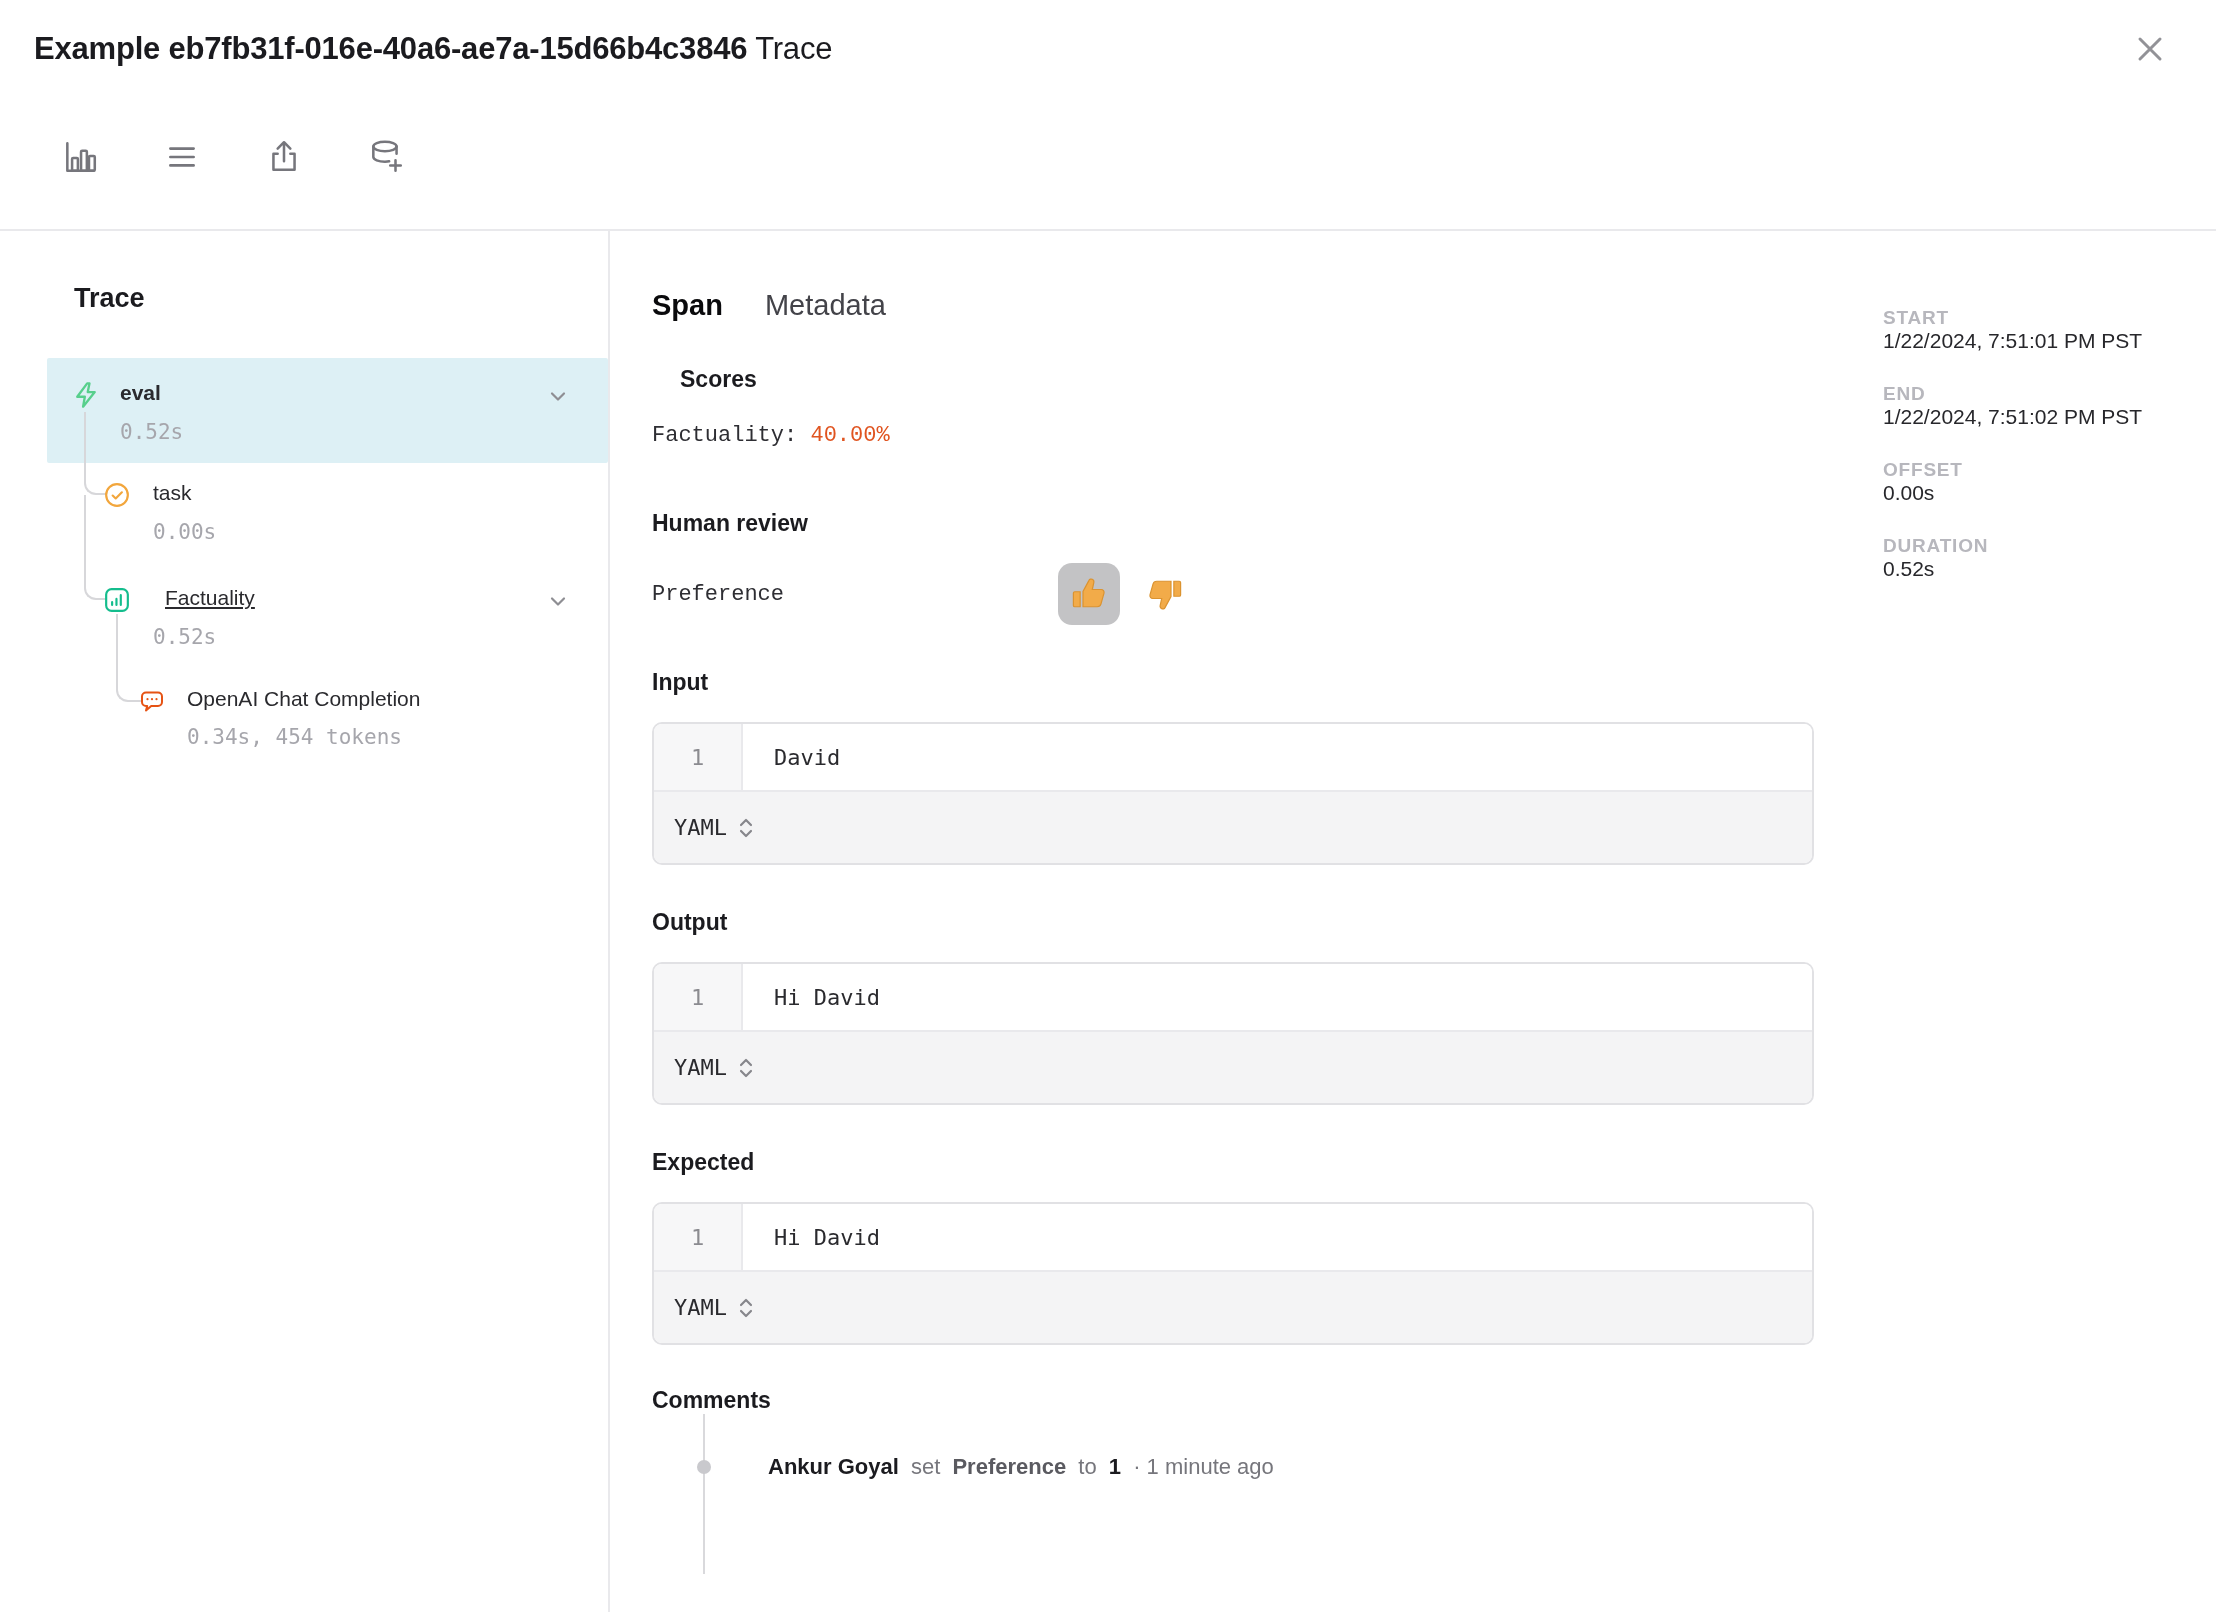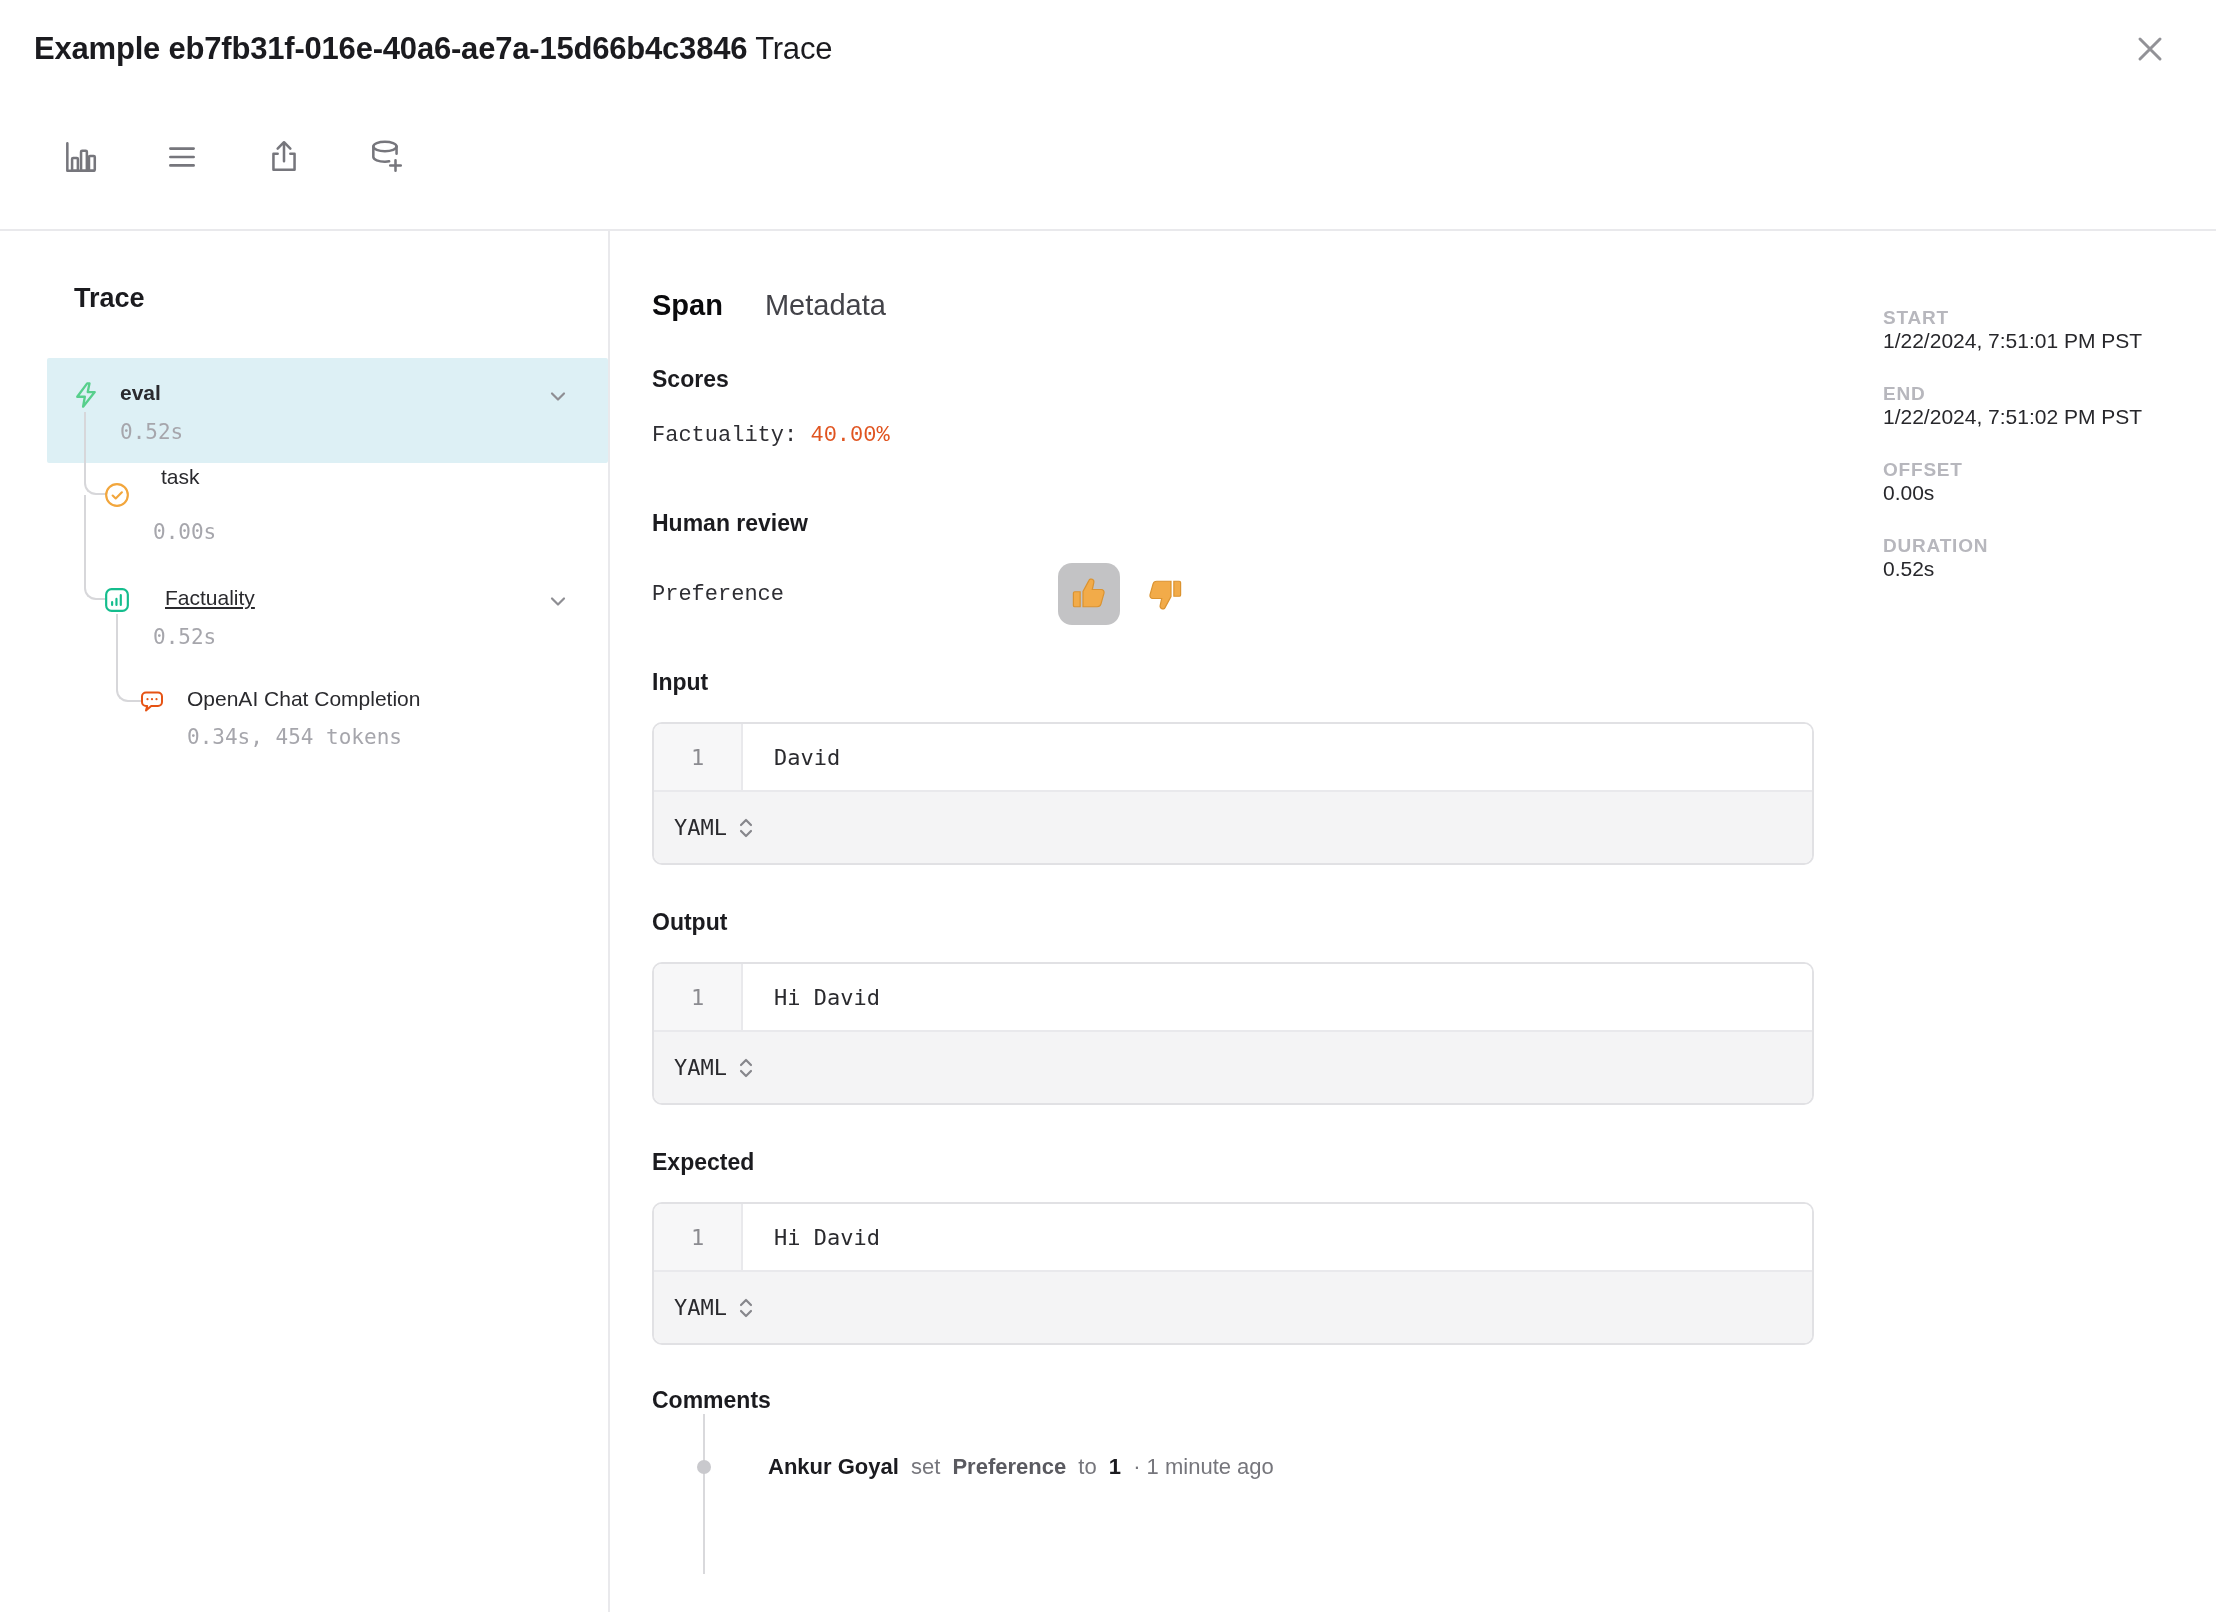--- a/index.html
+++ b/index.html
@@ -39,21 +39,21 @@
 
   
   .main { width:1273px; flex:none; position:relative; padding:58px 0 0 42px; }
   .tabs { display:flex; gap:42px; align-items:baseline; }
   .tab { font-size:29px; color:#434349; cursor:pointer; }
   .tab.active { font-weight:700; color:#0a0a0c; }
 
   .sec-h { font-size:23px; font-weight:700; color:#1b1b1f; }
   .mono { font-family:Liberation Mono, monospace; }
 
-  .scores-h { margin-top:44px; }
+  .scores-h { margin-top:44px;margin-left:28px; }
   .score-line { margin-top:30px; font-size:22px; color:#2e2e33; }
   .score-val { color:#e05420; }
 
   .hr-h { margin-top:62px; }
   .pref-row { margin-top:26px; display:flex; align-items:center; height:62px; }
   .pref-label { width:406px; font-size:22px; color:#2e2e33; }
   .thumb-up-btn { width:62px; height:62px; border-radius:14px; background:#c3c3c5;
     display:flex; align-items:center; justify-content:center; cursor:pointer; }
   .thumb-down-btn { width:62px; height:62px; display:flex; align-items:center;
     justify-content:center; margin-left:14px; cursor:pointer; }
@@ -169,21 +169,21 @@
           <path d="M6 9.5 L12 15.5 L18 9.5"></path>
         </svg>
     </div>
 
     <div class="tree-icon" style="left:104px; top:251px;">
       <svg width="26" height="26" viewBox="0 0 24 24" fill="none" stroke="#f2a63c" stroke-width="2" stroke-linecap="round" stroke-linejoin="round">
         <circle cx="12" cy="12" r="10"></circle>
           <path d="M8 12.5 L10.8 15.2 L16.5 9.5"></path>
       </svg>
     </div>
-    <div class="node-label" style="position:absolute; left:153px; top:234px;margin-left:8px;">task</div>
+    <div class="node-label" style="position:absolute; left:153px; top:250px;">task</div>
     <div class="node-duration" style="position:absolute; left:153px; top:289px;">0.00s</div>
 
     <div class="tree-icon" style="left:104px; top:356px;">
       <svg width="26" height="26" viewBox="0 0 24 24" fill="none" stroke="#14bd8d" stroke-width="2" stroke-linecap="round" stroke-linejoin="round">
         <rect x="2" y="2" width="20" height="20" rx="5"></rect>
         <path d="M7.5 16.5 V14 M11.5 16.5 V11 M15.5 16.5 V7.5"></path>
       </svg>
     </div>
     <div class="node-label" style="position:absolute; left:165px; top:355px;text-decoration:underline;">Factuality</div>
     <div class="node-duration" style="position:absolute; left:153px; top:394px;">0.52s</div>

